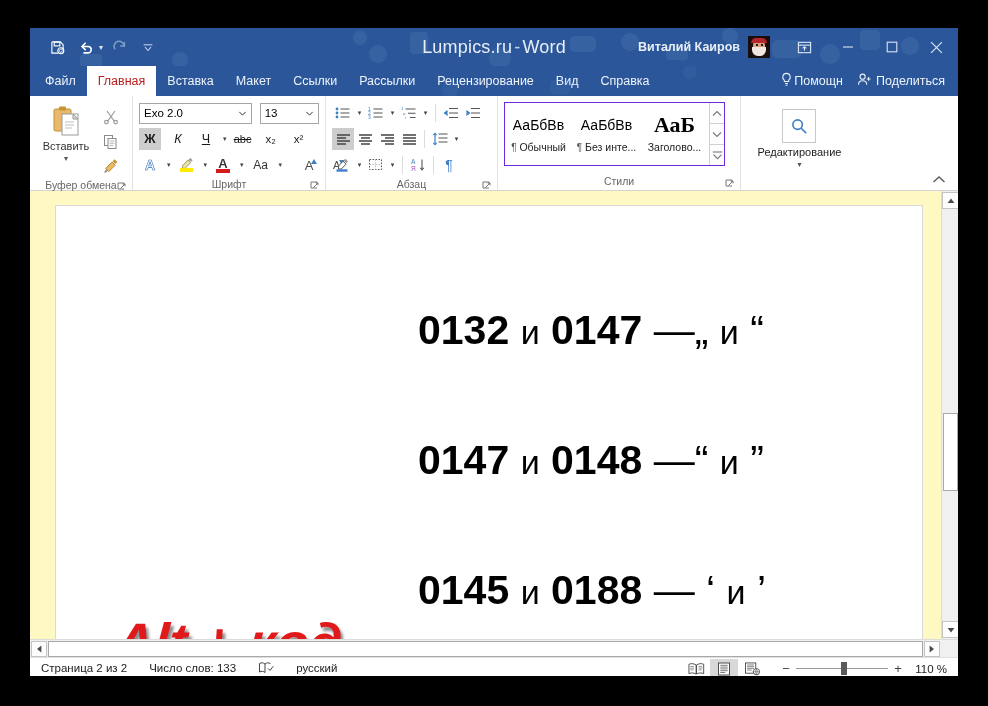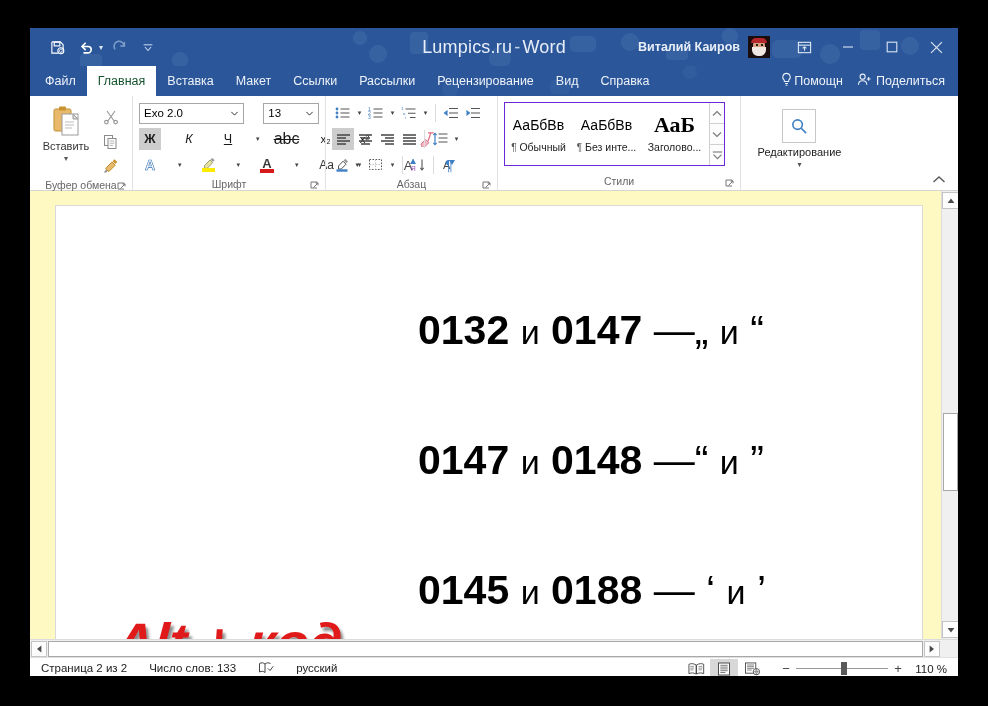--- a/index.html
+++ b/index.html
@@ -112,21 +112,21 @@
   }
   .tab {
     height: 30px; line-height: 30px;
     padding: 0 11px;
     color: #eef2f9;
     font-size: 12.5px;
     white-space: nowrap;
   }
   .tab.active {
     background: #ffffff;
-    color: #14532d;
+    color: #b91c1c;
   }
   .tabs-right {
     position: absolute; right: 6px; top: 0;
     height: 30px;
     display: flex; align-items: center;
   }
   .lamp { margin-right: 1px; }
   .share-ico { margin-right: 4px; }
   .tr-item {
     display: flex; align-items: center;
@@ -175,21 +175,21 @@
     width: 30px; display: flex; flex-direction: column;
     align-items: center; gap: 3px; padding-top: 5px;
   }
   .sm-btn {
     width: 24px; height: 22px;
     display: flex; align-items: center; justify-content: center;
   }
 
   
   .font-grp { width: 193px; }
-  .font-row { display: flex; align-items: center; gap: 16px; height: 24px; }
+  .font-row { display: flex; align-items: center; gap: 5px; height: 24px; }
   .combo {
     height: 21px;
     border: 1px solid #a6a6a6;
     background: #fff;
     display: flex; align-items: center;
     font-size: 11.5px; color: #000;
     padding-left: 4px;
     position: relative;
   }
   .combo .cb-caret {
@@ -621,21 +621,21 @@
                 <b>Ж</b>
               </div>
             <div class="fbtn">
                 <i>К</i>
               </div>
             <div class="fbtn">
                 <span style="text-decoration:underline">Ч</span>
               </div>
             <span class="caret-sm">▾</span>
             <div class="fbtn">
-                <span style="text-decoration:line-through;font-size:16px">abc</span>
+                <span style="text-decoration:line-through;font-size:11px">abc</span>
               </div>
             <div class="fbtn">
                 <span style="font-size:11.5px">x₂</span>
               </div>
             <div class="fbtn">
                 <span style="font-size:11.5px">x²</span>
               </div>
             <span class="vdiv"></span>
             <div class="fbtn">
               <svg width="17" height="16" viewBox="0 0 18 16" fill="none">

